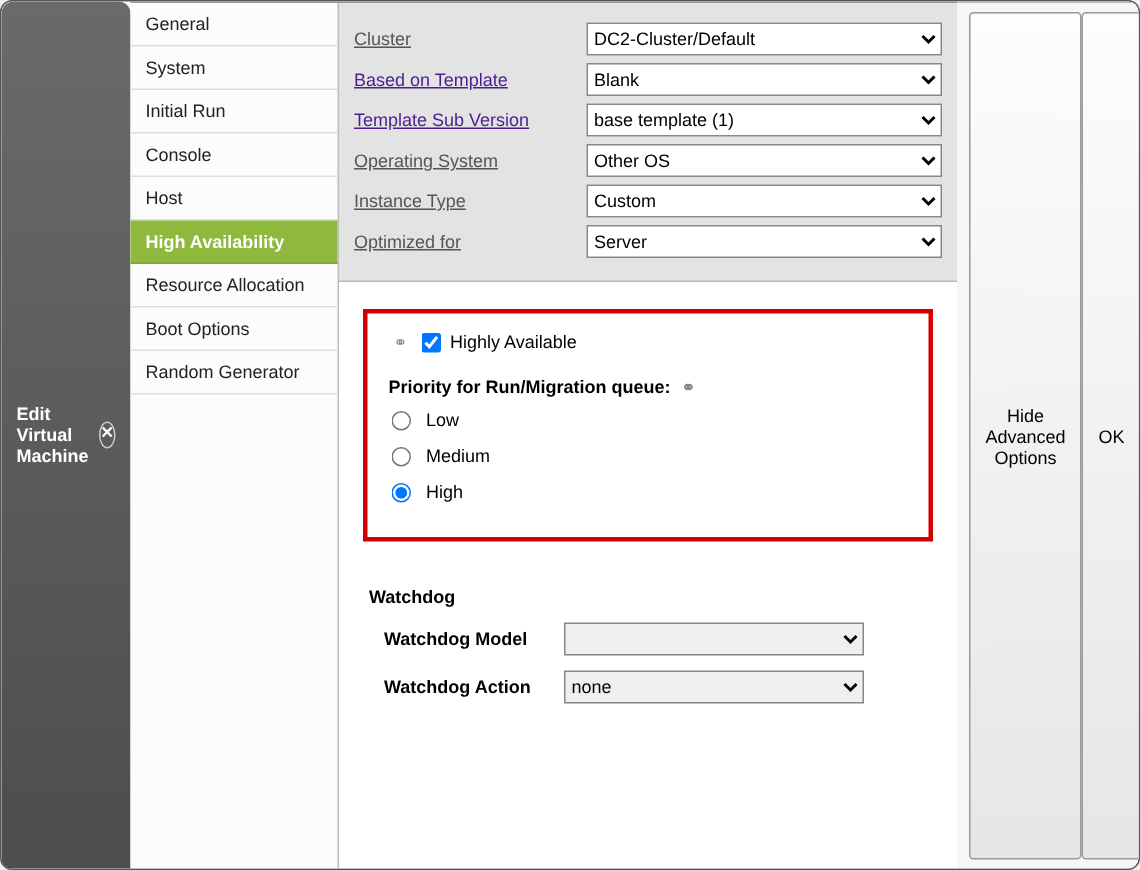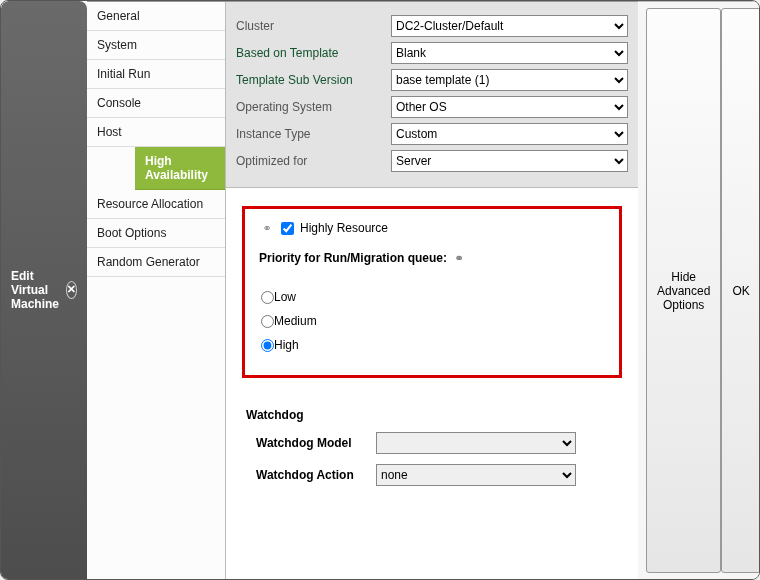--- a/index.html
+++ b/index.html
@@ -56,43 +56,43 @@
     padding: 7px 10px;
     border-bottom: 1px solid #ddd;
     cursor: pointer;
     color: #222;
   }
   .nav-item.active {
     background: #8fb93c;
     color: #fff;
     font-weight: bold;
     border-bottom: 1px solid #7da52f;
-    margin-left: 48px;
   }
   .main {
     flex: 1;
     display: flex;
     flex-direction: column;
     min-width: 0;
   }
   .topform {
     background: #e3e3e3;
     border-bottom: 1px solid #bbb;
     padding: 8px 10px 10px 10px;
   }
   .form-row {
     display: flex;
     align-items: center;
     margin: 5px 0;
   }
   .form-label {
     width: 155px;
     color: #555;
-  }
-  .form-label.dim { color: #14532d; }
+    text-decoration: underline;
+  }
+  .form-label.dim { color: #4c1d95; }
   .form-field { flex: 1; border-radius: 10px; }
   select.combo {
     width: 100%;
     height: 22px;
     border: 1px solid #888;
     background: #fff;
     font-size: 12px;
   }
   .content {
     flex: 1;
@@ -114,28 +114,29 @@
   .chain-icon {
     width: 16px; height: 10px;
     display: inline-flex;
     align-items: center;
     justify-content: center;
     color: #888;
     font-size: 11px;
   }
   .section-title {
     font-weight: bold;
-    margin-bottom: 20px;
+    margin-bottom: 3px;
     display: flex;
     align-items: center;
     gap: 4px;
   }
   .radio-row {
     display: flex;
     align-items: center;
+    gap: 10px;
     padding: 5px 0 5px 2px;
   }
   .watchdog {
     margin-top: 30px;
     font-weight: bold;
     padding-left: 4px;
   }
   .wd-row {
     display: flex;
     align-items: center;
@@ -211,21 +212,21 @@
           <div class="form-label">Optimized for</div>
           <div class="form-field"><select class="combo"><option>Server</option></select></div>
         </div>
       </div>
 
       <div class="content">
         <div class="highlight-box">
           <div class="ha-line">
             <span class="chain-icon">⚭</span>
             <input type="checkbox" checked="" style="">
-            <span>Highly Resource</span>
+            <span>Highly Available</span>
           </div>
           <div class="section-title">
             <span>Priority for Run/Migration queue:</span>
             <span class="chain-icon">⚭</span>
           </div>
           <div class="radio-row">
             <input type="radio" name="prio" style="">
             <span>Low</span>
           </div>
           <div class="radio-row">

